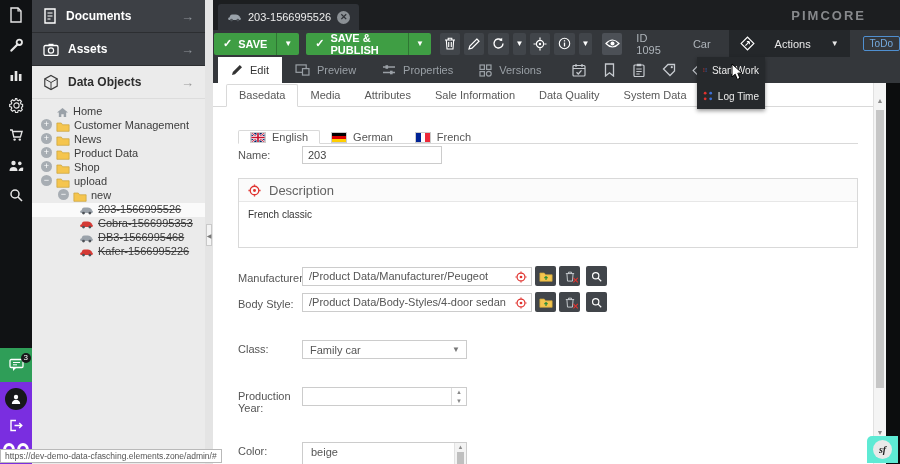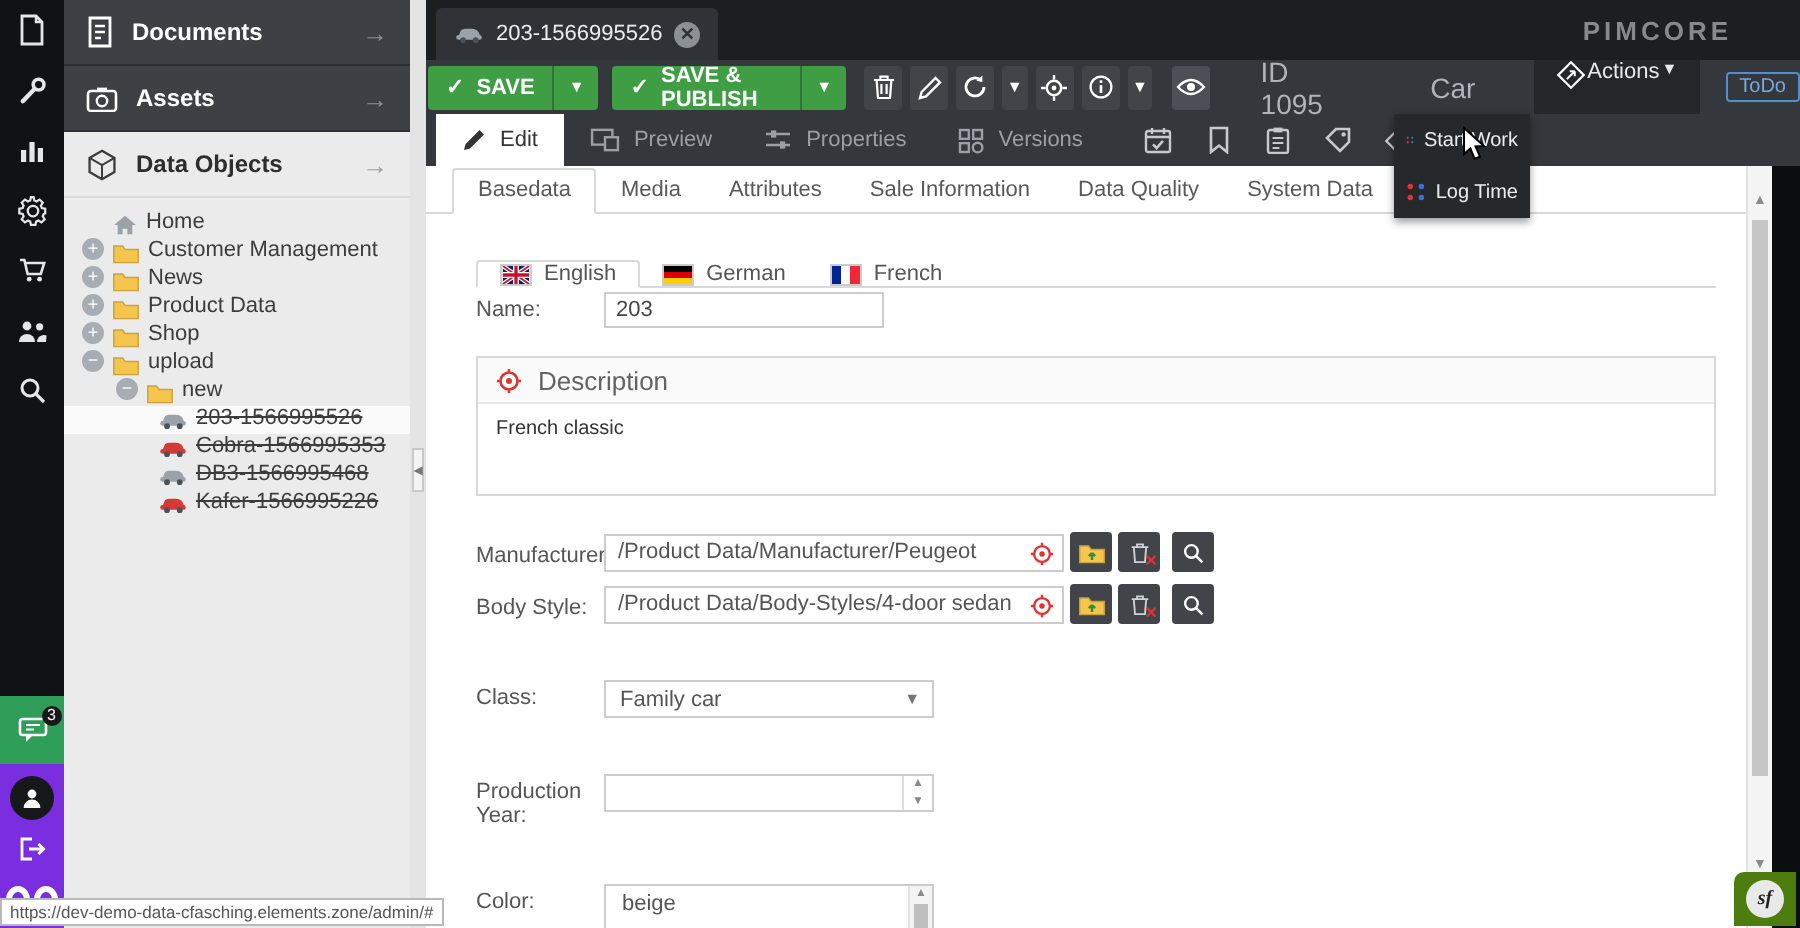--- a/index.html
+++ b/index.html
@@ -41,22 +41,22 @@
   .logo{margin-left:auto;align-self:center;margin-right:34px;color:#87898c;font-size:13px;font-weight:bold;letter-spacing:2px}
 
   .toolbar{height:27px;background:#34373b;display:flex;align-items:center;padding-left:9px}
   .btn-green{display:flex;height:22px;background:#3f9e44;border-radius:2px;color:#fff;font-size:11px;font-weight:bold;align-items:center;margin-right:7px}
   .seg{padding:0 9px;display:flex;gap:6px;align-items:center;height:100%}
   .seg.caret{border-left:1px solid rgba(0,0,0,.25);padding:0 7px;font-size:8px}
   .check{font-size:11px}
   .ibtn{width:24px;height:22px;background:#41454a;border-radius:2px;display:flex;align-items:center;justify-content:center;margin:0 2px}
   .ibtn.small{width:16px;font-size:8px;color:#fff}
   .ibtn.lit{background:#4c5056}
-  .meta{color:#aeb4ba;font-size:14px;margin:0 23px}
-  .actions-btn{height:27px;background:#24272a;display:flex;gap:1px;padding:0 11px;color:#e8e8e8;font-size:11px;margin-left:6px}
+  .meta{color:#aeb4ba;font-size:11px;margin:0 12px}
+  .actions-btn{height:27px;background:#24272a;display:flex;align-items:center;gap:20px;padding:0 11px;color:#e8e8e8;font-size:11px;margin-left:6px}
   .actions-btn .caret{font-size:8px}
   .todo{margin-left:13px;border:1px solid #4f8fd0;color:#74aade;font-size:10px;padding:1px 6px;border-radius:2px}
 
   .modebar{height:26px;background:#34373b;display:flex;align-items:stretch;padding-left:13px}
   .mtab{display:flex;align-items:center;gap:7px;padding:0 13px;color:#9aa0a6;font-size:11px}
   .mtab.active{background:#fff;color:#333}
   .micon{width:30px;display:flex;align-items:center;justify-content:center;color:#c6cacf}
 
   .contentrow{position:relative;height:381px;display:flex}
   .content{flex:1;background:#fff;overflow:hidden;margin-left:8px}
@@ -99,21 +99,21 @@
   .lscroll{position:absolute;right:0;top:0;width:12px;height:100%;background:#f3f3f3;border-left:1px solid #e2e2e2}
   .ls-up,.ls-down{position:absolute;left:0;width:11px;text-align:center;font-size:6px;color:#8a8a8a}
   .ls-up{top:1px}.ls-down{bottom:1px}
   .ls-thumb{position:absolute;left:2px;right:2px;top:9px;height:17px;background:#bfbfbf}
 
   
   .dropdown{position:absolute;left:697px;top:57px;width:68px;background:#26292c;z-index:30;box-shadow:0 2px 4px rgba(0,0,0,.4)}
   .ditem{display:flex;gap:5px;align-items:center;height:26px;padding:0 6px;color:#ececec;font-size:10px;white-space:nowrap}
   .cursor{position:absolute;left:731px;top:63px;z-index:40}
   .statusbar{position:absolute;left:0;bottom:1px;height:14px;background:#fff;border:1px solid #b9b9b9;font-size:8.5px;color:#555;display:flex;align-items:center;padding:0 4px;z-index:25;white-space:nowrap}
-  .sfbadge{position:absolute;right:2px;bottom:1px;width:31px;height:27px;background:#4d7c0f;border-radius:5px 0 0 0;display:flex;align-items:center;justify-content:center;z-index:25}
+  .sfbadge{position:absolute;right:2px;bottom:1px;width:31px;height:27px;background:#5eead4;border-radius:5px 0 0 0;display:flex;align-items:center;justify-content:center;z-index:25}
   .sfcircle{width:19px;height:19px;border-radius:50%;background:#e9e9e9;color:#222;font-family:"Liberation Serif",serif;font-style:italic;font-weight:bold;font-size:10px;display:flex;align-items:center;justify-content:center}
 </style>
 </head>
 <body>
 
 <div class="app">
 
   <div class="iconstrip">
     <div class="is-icon">
       <svg width="14" height="16" viewBox="0 0 14 16">

